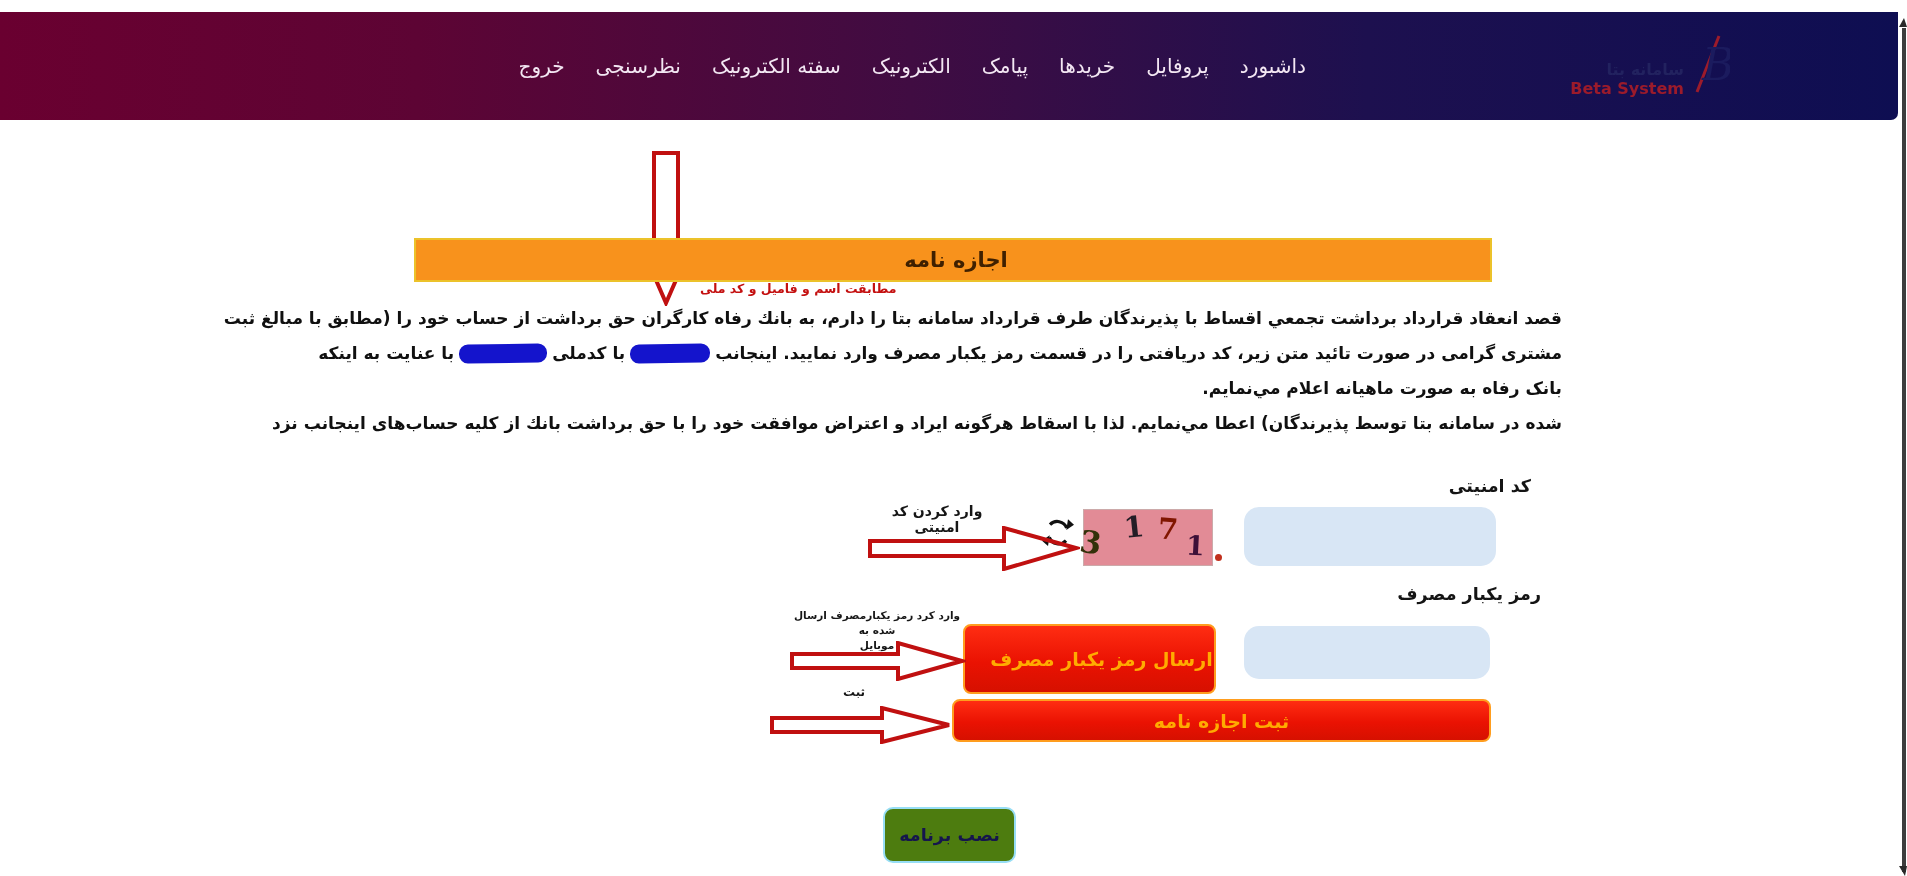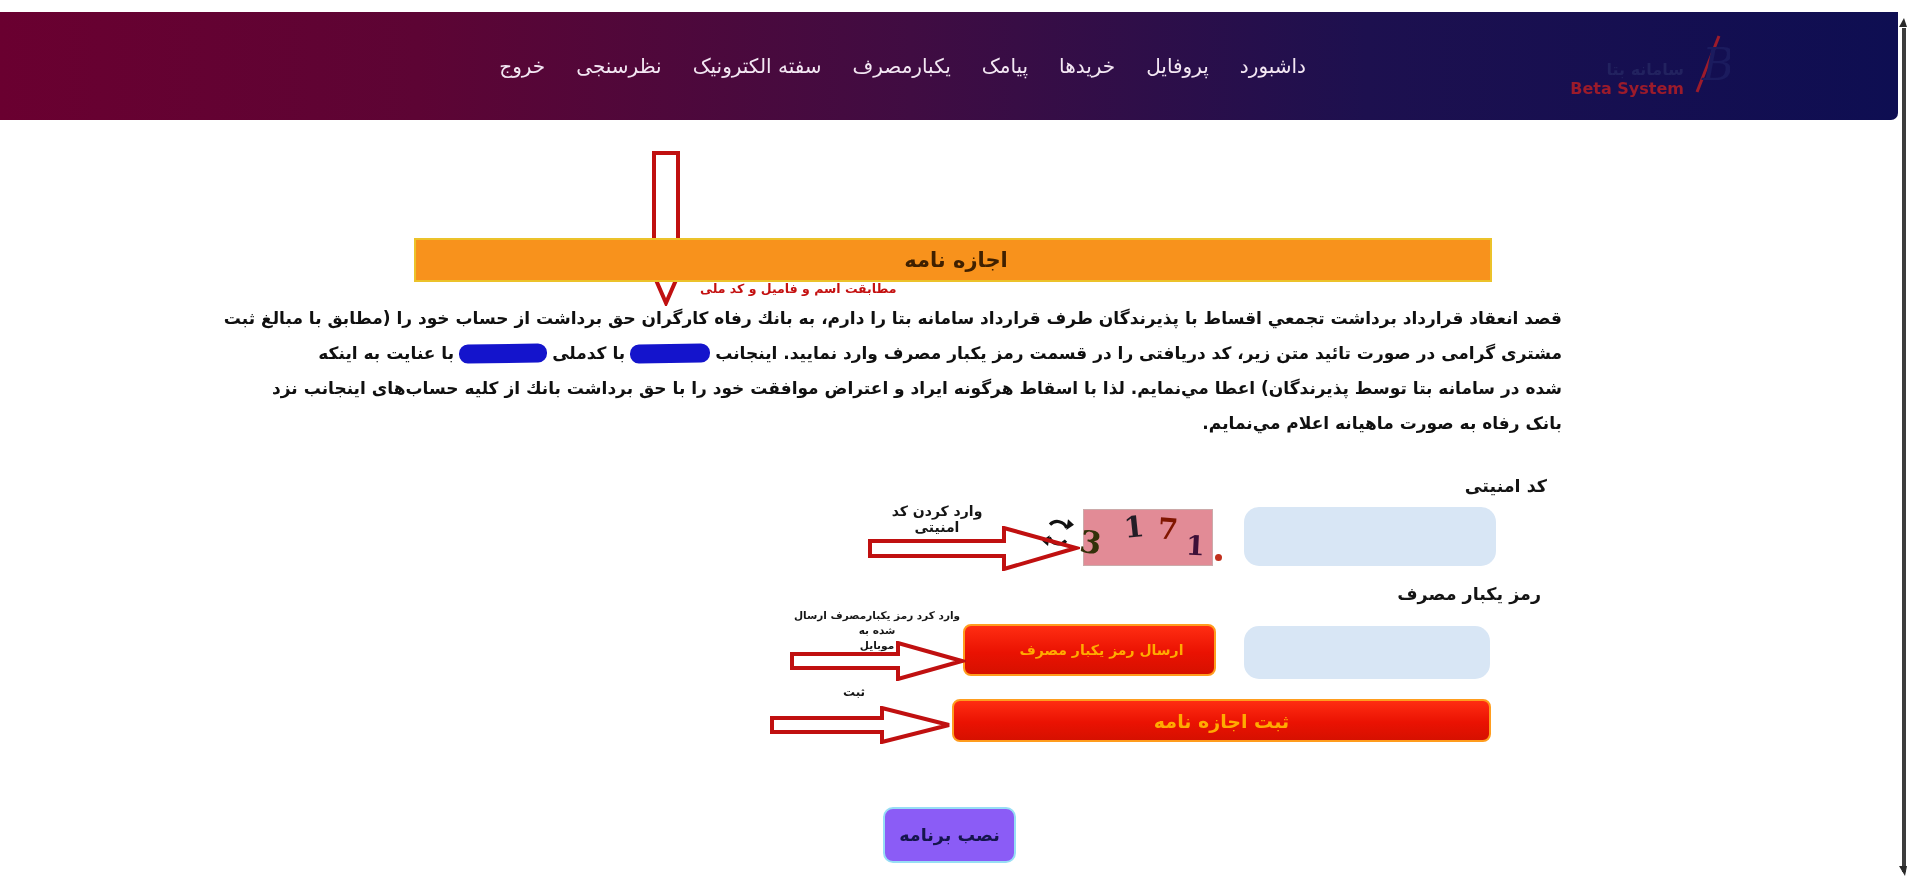--- a/index.html
+++ b/index.html
@@ -70,41 +70,41 @@
   .cd1 { left:40px;  top:0px;  font-size:29px; transform:rotate(-6deg); }
   .cd2 { left:74px;  top:2px;  font-size:29px; transform:rotate(4deg); }
   .cd3 { left:102px; top:20px; font-size:27px; transform:rotate(3deg); }
   .captcha-dot { position:absolute; left:131px; top:44px; width:7px; height:7px; background:#c1301d; border-radius:50%; }
   .refresh-btn { position:absolute; left:1040px; top:514px; width:36px; height:38px; background:none; border:none; cursor:pointer; }
 
   
   .red-btn { position:absolute; background:linear-gradient(180deg,#ff2d12 0%,#ea1202 55%,#d61000 100%);
     border:2px solid #ff9d1e; border-radius:8px; color:#ffab00; font-weight:bold;
     font-family:"DejaVu Sans", sans-serif; direction:rtl; cursor:pointer; }
-  .send-otp { left:963px; top:624px; width:253px; height:52px; font-size:14px;padding-left:24px; }
+  .send-otp { left:963px; top:624px; width:253px; height:70px; font-size:19px;padding-left:24px; }
   .submit-perm { left:952px; top:699px; width:539px; height:43px; font-size:19px; }
 
   
   .install-btn { position:absolute; left:883px; top:807px; width:133px; height:56px;
-    background:#8b5cf6; border:2px solid #97def5; border-radius:10px;
+    background:#4d7c0f; border:2px solid #97def5; border-radius:10px;
     color:#15154d; font-weight:bold; font-size:17.5px; font-family:"DejaVu Sans", sans-serif;
     direction:rtl; cursor:pointer; }
 </style>
 </head>
 <body>
 
 <div id="screen">
 
   <div class="navbar">
     <div class="nav-menu">
       <div class="nav-item">داشبورد</div>
       <div class="nav-item">پروفایل</div>
       <div class="nav-item">خریدها</div>
       <div class="nav-item">پیامک</div>
-      <div class="nav-item">یکبارمصرف</div>
+      <div class="nav-item">الکترونیک</div>
       <div class="nav-item">سفته الکترونیک</div>
       <div class="nav-item">نظرسنجی</div>
       <div class="nav-item">خروج</div>
     </div>
     <div class="brand">
       <div class="brand-text">
         <div class="brand-fa">سامانه بتا</div>
         <div class="brand-en">Beta System</div>
       </div>
       <span>
@@ -132,25 +132,25 @@
     <span>اجازه نامه</span>
   </div>
 
   <div class="note-red" style="left:700px; top:281px; font-size:12.5px;">مطابقت اسم و فامیل و کد ملی</div>
 
   <div class="agreement">
     <div class="line">قصد انعقاد قرارداد برداشت تجمعي اقساط با پذیرندگان طرف قرارداد سامانه بتا را دارم، به بانك رفاه كارگران حق برداشت از حساب خود را (مطابق با مبالغ ثبت</div>
     <div class="line">
       <span>مشتری گرامی در صورت تائید متن زیر، کد دریافتی را در قسمت رمز یکبار مصرف وارد نمایید. اینجانب</span><span class="redaction name"></span><span>با کدملی</span><span class="redaction nid"></span><span>با عنایت به اینکه</span>
     </div>
+    <div class="line last">بانک رفاه به صورت ماهیانه اعلام مي‌نمایم.</div>
     <div class="line">شده در سامانه بتا توسط پذیرندگان) اعطا مي‌نمایم. لذا با اسقاط هرگونه ایراد و اعتراض موافقت خود را با حق برداشت بانك از كلیه حساب‌های اینجانب نزد</div>
-    <div class="line last">بانک رفاه به صورت ماهیانه اعلام مي‌نمایم.</div>
-  </div>
-
-  <div class="field-label" style="right:360px; top:476px;">کد امنیتی</div>
+  </div>
+
+  <div class="field-label" style="right:376px; top:476px;">کد امنیتی</div>
 
   <input class="soft-input" style="left: 1244px; top: 507px; width: 252px; height: 59px;" type="text" placeholder="">
 
   <div class="captcha-box">
     <span class="cd0" id="capd0" style="color: rgb(51, 49, 10);">3</span>
     <span class="cd1" id="capd1" style="color: rgb(36, 29, 38);">1</span>
     <span class="cd2" id="capd2" style="color: rgb(128, 22, 0);">7</span>
     <span class="cd3" id="capd3" style="color: rgb(61, 16, 56);">1</span>
     <span class="captcha-dot"></span>
   </div>

